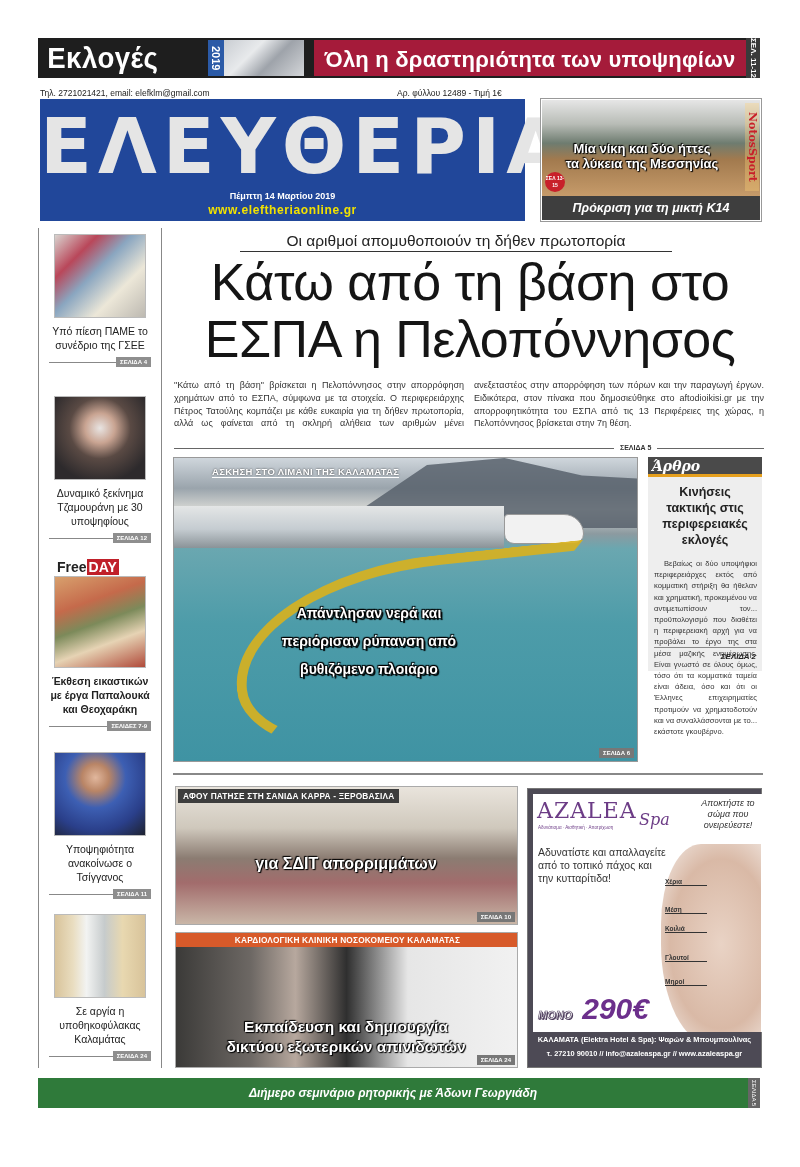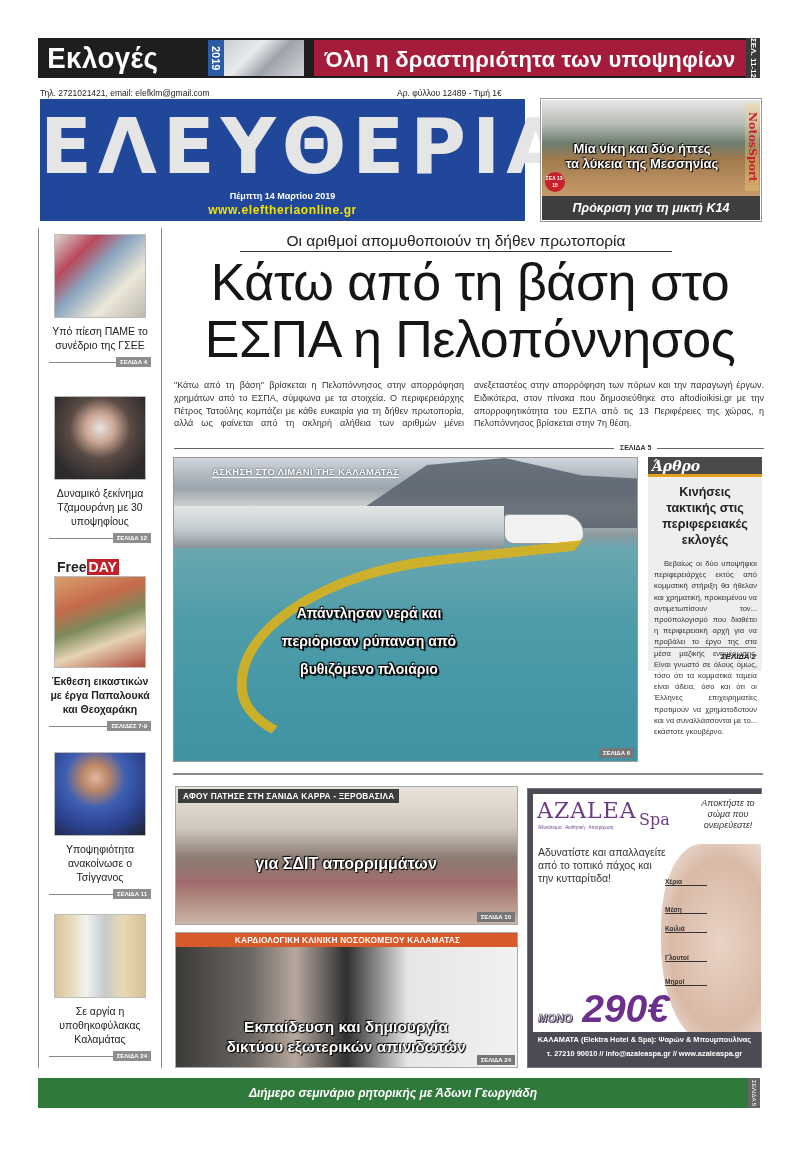--- a/index.html
+++ b/index.html
@@ -85,33 +85,33 @@
     background: linear-gradient(90deg, #3b3a38 0%, #6d6864 22%, #b7a89e 35%, #2f2f2f 50%, #e6e6e6 68%, #f1f1f1 100%); }
   .cardio-kicker { position: absolute; left: 0; top: 0; width: 343px; background: #d75a2a; color: #fff; font-weight: bold; font-size: 8.3px; line-height: 14px; text-align: center; letter-spacing: 0.2px; }
   .cardio-head { position: absolute; left: 10px; top: 84px; width: 320px; text-align: center; color: #fff; font-weight: bold; font-size: 15.5px; line-height: 20px; text-shadow: 0 0 2px #000, 1px 1px 1px #000, -1px -1px 1px #000; }
   .cardio-page { position: absolute; right: 2px; bottom: 2px; background: #777; color: #fff; font-size: 6px; line-height: 10px; padding: 0 4px; font-weight: bold; }
 
   
   .spa-ad { position: absolute; left: 527px; top: 788px; width: 235px; height: 280px; background: #4d4a55; border: 1px solid #777; }
   .spa-inner { position: absolute; left: 5px; top: 5px; width: 242px; height: 238px; background: #fff; overflow: hidden; }
   .spa-body-shape { position: absolute; left: 128px; top: 50px; width: 100px; height: 200px; background: radial-gradient(ellipse at 60% 50%, #e9d3c5 0%, #d9b9a6 60%, #f5efeb 100%); border-radius: 40% 0 0 50%; }
   .spa-logo { position: absolute; left: 4px; top: 4px; color: #6c3c86; font-family: "DejaVu Serif", serif; font-size: 22px; letter-spacing: 1px; }
-  .spa-logo-script { position: absolute; left: 106px; top: 16px; color: #6c3c86; font-family: "DejaVu Serif", serif; font-size: 16px; }
+  .spa-logo-script { position: absolute; left: 106px; top: 16px; color: #6c3c86; font-family: "DejaVu Serif", serif; font-style: italic; font-size: 16px; }
   .spa-sub { position: absolute; left: 5px; top: 31px; font-size: 4.5px; color: #6c3c86; }
   .spa-tagline-box { position: absolute; left: 160px; top: 0; width: 65px; height: 50px; background: #fff; clip-path: polygon(18% 0, 100% 0, 100% 100%, 0 100%); }
   .spa-tagline { position: absolute; left: 165px; top: 4px; width: 60px; font-style: italic; font-size: 9px; line-height: 11px; color: #333; text-align: center; }
   .spa-intro { position: absolute; left: 5px; top: 52px; width: 130px; font-size: 10.5px; line-height: 13px; color: #333; }
   .spa-offers { position: absolute; left: 5px; top: 96px; width: 140px; color: #222; }
   .spa-offer { font-size: 11px; font-weight: bold; font-style: italic; line-height: 12px; }
   .spa-offer-note { font-size: 5px; line-height: 7px; font-style: italic; padding-left: 10px; color: #333; }
   .spa-body-labels { position: absolute; left: 132px; top: 0; font-size: 6.5px; color: #333; font-weight: bold; }
   .spa-body-labels span { position: absolute; left: 0; border-bottom: 1px solid #333; white-space: nowrap; width: 42px; }
   .spa-price { position: absolute; left: 5px; top: 200px; display: flex; align-items: baseline; }
   .spa-price-prefix { font-size: 11px; font-weight: bold; font-style: italic; color: #fff; -webkit-text-stroke: 0.6px #4d3c5c; text-shadow: 1px 1px 0 #4d3c5c; margin-right: 10px; }
-  .spa-price-value { font-size: 39px; font-weight: bold; font-style: italic; color: #6c2f8c; line-height: 30px; }
+  .spa-price-value { font-size: 30px; font-weight: bold; font-style: italic; color: #6c2f8c; line-height: 30px; }
   .spa-footer { position: absolute; left: 0; top: 244px; width: 233px; color: #fff; font-size: 7.4px; line-height: 14px; text-align: center; font-weight: bold; }
 
   
   .bottom-banner { position: absolute; left: 38px; top: 1078px; width: 722px; height: 30px; background: #2f7a3a; color: #fff; display: flex; }
   .bb-text { flex: 1; font-weight: bold; font-style: italic; font-size: 12px; line-height: 30px; text-align: center; }
   .bb-side { width: 12px; background: #666; writing-mode: vertical-rl; font-size: 6px; text-align: center; line-height: 12px; }
 </style>
 </head>
 <body>
 

